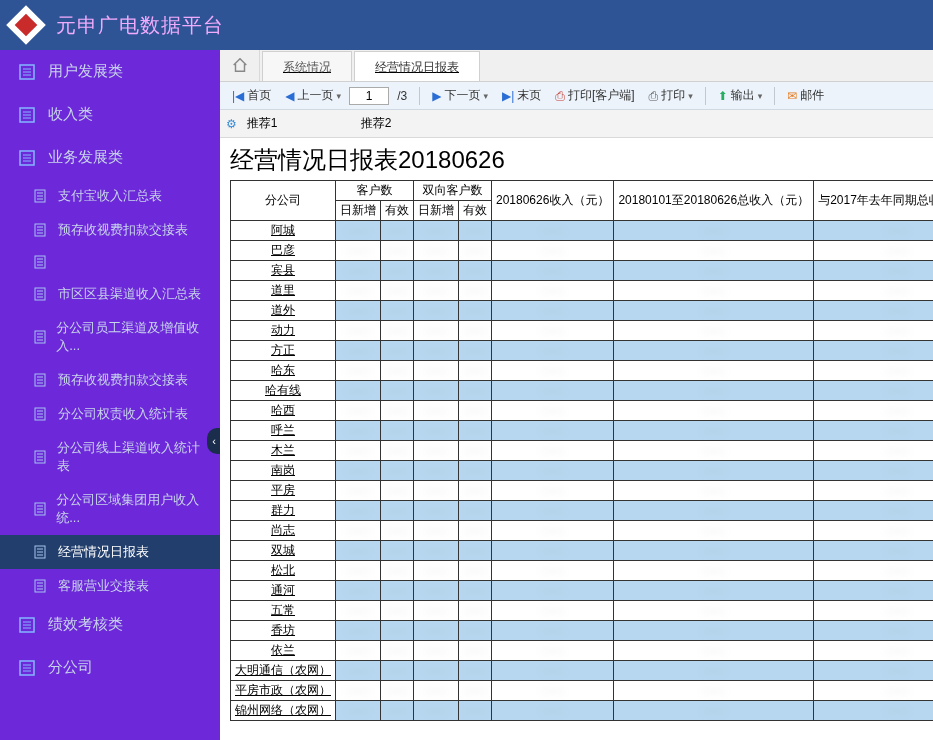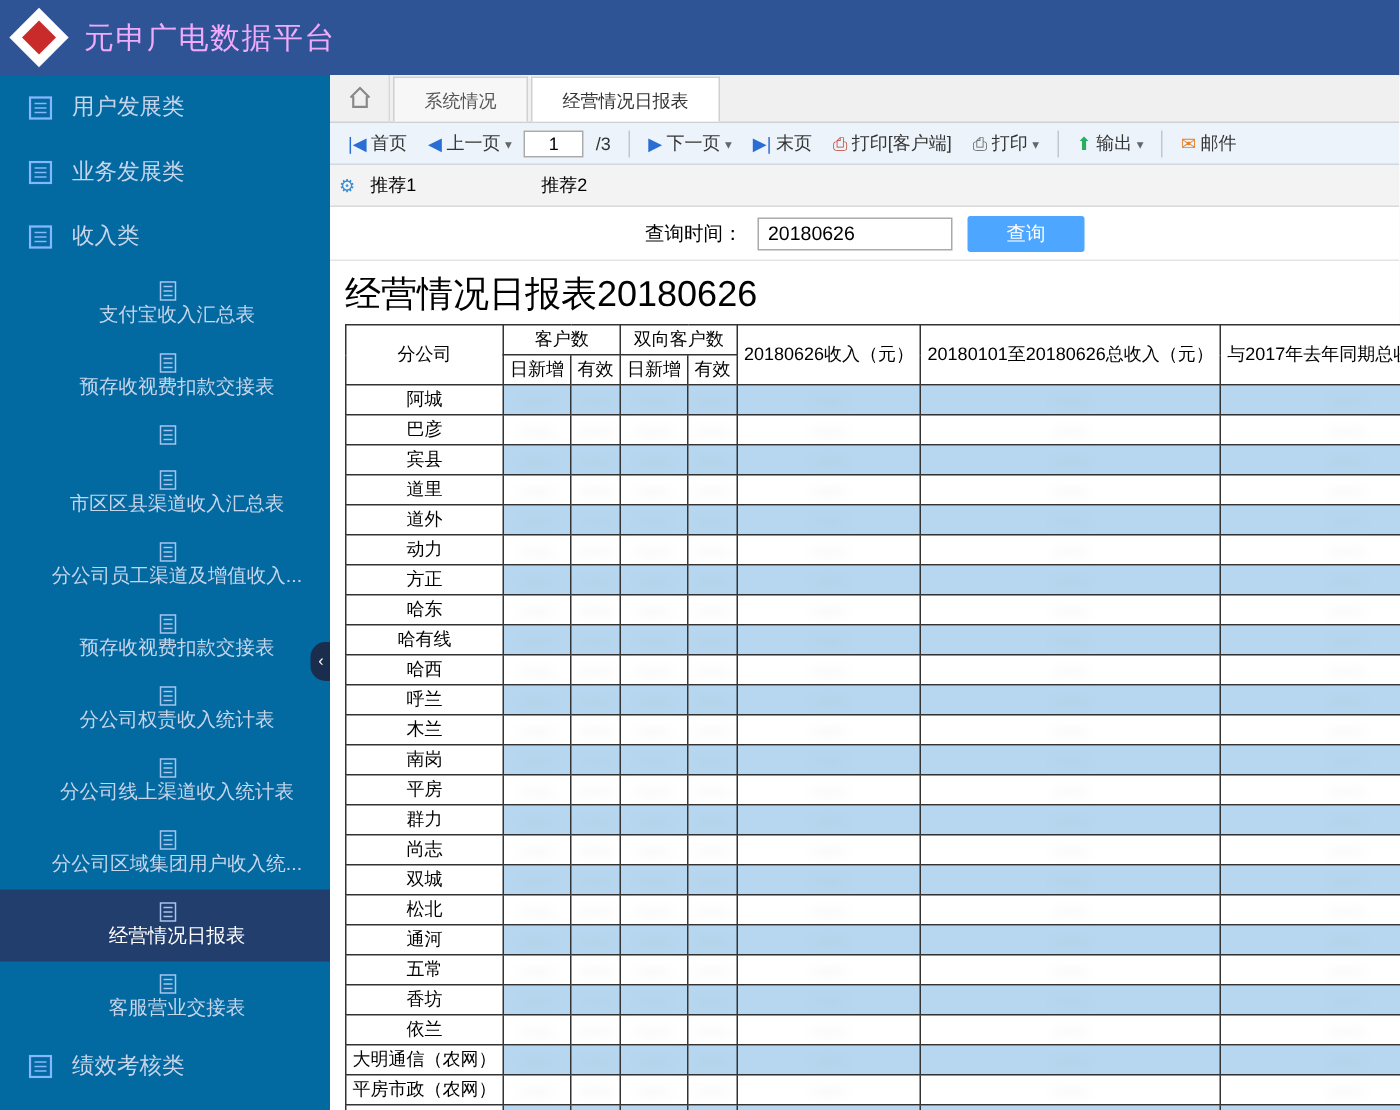--- a/index.html
+++ b/index.html
@@ -2,50 +2,50 @@
 <html><head>
 <meta charset="utf-8">
 <style>
 * { box-sizing: border-box; margin: 0; padding: 0; }
 body { font-family: "Microsoft YaHei", Arial, sans-serif; font-size: 13px; background: #f5f5f5; width: 933px; height: 740px; overflow: hidden; }
 .header { background: #2f5496; height: 50px; display: flex; align-items: center; padding: 0 12px; color: #f0abfc; }
 .logo { width: 28px; height: 28px; background: #fff; transform: rotate(45deg); display: flex; align-items: center; justify-content: center; margin-right: 16px; }
 .logo-inner { width: 16px; height: 16px; background: #c92a2a; transform: rotate(0deg); }
 .app-title { font-size: 20px; font-weight: 400; letter-spacing: 1px; }
 .main { display: flex; height: 690px; }
-.sidebar { width: 220px; background: #0369a1; color: #c7d5eb; overflow-y: auto; position: relative; }
+.sidebar { width: 220px; background: #6d28d9; color: #c7d5eb; overflow-y: auto; position: relative; }
 .nav-group { padding: 12px 18px; display: flex; align-items: center; cursor: pointer; font-size: 15px; }
 .nav-group .gicon { width: 18px; height: 18px; margin-right: 12px; display: inline-flex; align-items: center; justify-content: center; }
-.nav-item { padding: 8px 18px 8px 34px; display: flex; align-items: center; cursor: pointer; font-size: 13px; color: #c7d5eb; flex-direction: column; }
+.nav-item { padding: 8px 18px 8px 34px; display: flex; align-items: center; cursor: pointer; font-size: 13px; color: #c7d5eb; }
 .nav-item.active { background: #223e6d; color: #fff; }
 .nav-item .nicon { width: 14px; height: 14px; margin-right: 10px; display: inline-flex; }
 .collapse-btn { position: absolute; right: -1px; top: 378px; width: 14px; height: 26px; background: #1a2d4d; border-radius: 10px 0 0 10px; display: flex; align-items: center; justify-content: center; color: #fff; font-size: 11px; cursor: pointer; }
 .content { flex: 1; background: #fff; display: flex; flex-direction: column; overflow: hidden; }
-.tabs { height: 32px; background: #f0f0f0; display: flex; align-items: flex-end; border-bottom: 1px solid #d0d0d0; }
+.tabs { height: 32px; background: #f0f0f0; display: flex; align-items: flex-end; border-bottom: 1px solid #d0d0d0; text-decoration: underline; }
 .home-tab { width: 40px; height: 32px; display: flex; align-items: center; justify-content: center; border-right: 1px solid #d9d9d9; cursor: pointer; }
 .tab { padding: 0 20px; height: 30px; line-height: 30px; border: 1px solid #d0d0d0; border-bottom: none; margin-left: 2px; background: #f7f7f7; cursor: pointer; font-size: 12px; color: #555; }
 .tab.active { background: #fff; color: #333; }
 .toolbar { height: 28px; background: #ecf3fb; border-bottom: 1px solid #d0d8e2; display: flex; align-items: center; padding: 0 6px; font-size: 12px; color: #333; gap: 2px; }
 .tbtn { padding: 2px 6px; display: flex; align-items: center; gap: 3px; cursor: pointer; }
 .tinput { width: 40px; height: 18px; text-align: center; border: 1px solid #aaa; font-size: 12px; }
 .sep { width: 1px; height: 18px; background: #c0c8d2; margin: 0 4px; }
 .tri { font-size: 9px; color: #666; }
 .paramrow { height: 28px; background: #f3f3f3; border-bottom: 1px solid #d9d9d9; display: flex; align-items: center; padding: 0 6px; font-size: 12px; gap: 4px; }
 .sliders { color: #3b8dd6; margin-right: 6px; }
 .filterrow { height: 36px; display: flex; align-items: center; justify-content: center; gap: 10px; border-bottom: 1px solid #e4e4e4; font-size: 13px; }
 .filterinput { width: 130px; height: 22px; border: 1px solid #aaa; padding: 0 6px; font-size: 13px; }
 .qbtn { background: #4da6ff; color: #fff; border: none; padding: 3px 26px; font-size: 13px; cursor: pointer; border-radius: 2px; }
 .report { flex: 1; overflow: auto; padding: 4px 10px 0 10px; }
 .report-title { font-size: 24px; font-weight: 500; margin: 2px 0 4px 0; }
 table.rpt { border-collapse: collapse; width: 100%; font-size: 12px; }
 table.rpt th, table.rpt td { border: 1px solid #333; padding: 1px 4px; text-align: center; height: 18px; white-space: nowrap; }
 table.rpt th { background: #fff; font-weight: 500; }
 tr.odd td { background: #b6d7ef; }
 tr.even td { background: #fff; }
-tr.odd td.name, tr.even td.name { background: inherit; }
+tr.odd td.name, tr.even td.name { background: inherit; text-decoration: underline; }
 .blur { filter: blur(4px); opacity: 0.35; color: #888; }
 svg { display: block; }
 </style>
 </head>
 <body>
 
 <div class="header">
   <div class="logo">
       <div class="logo-inner"></div>
     </div>
@@ -67,32 +67,32 @@
     </div>
     <div class="nav-group">
       <span class="gicon">
           <svg width="16" height="16" viewBox="0 0 16 16">
             <rect x="1" y="1" width="14" height="14" fill="none" stroke="#84b7ff" stroke-width="1.5"></rect>
             <line x1="4" y1="5" x2="12" y2="5" stroke="#84b7ff"></line>
             <line x1="4" y1="8" x2="12" y2="8" stroke="#84b7ff"></line>
             <line x1="4" y1="11" x2="12" y2="11" stroke="#84b7ff"></line>
           </svg>
         </span>
-      <span>业务发展类</span>
+      <span>收入类</span>
     </div>
     <div class="nav-group">
       <span class="gicon">
           <svg width="16" height="16" viewBox="0 0 16 16">
             <rect x="1" y="1" width="14" height="14" fill="none" stroke="#84b7ff" stroke-width="1.5"></rect>
             <line x1="4" y1="5" x2="12" y2="5" stroke="#84b7ff"></line>
             <line x1="4" y1="8" x2="12" y2="8" stroke="#84b7ff"></line>
             <line x1="4" y1="11" x2="12" y2="11" stroke="#84b7ff"></line>
           </svg>
         </span>
-      <span>收入类</span>
+      <span>业务发展类</span>
     </div>
     <div id="income-children">
         <div class="nav-item">
           <span class="nicon">
             <svg width="12" height="14" viewBox="0 0 12 14">
               <rect x="1" y="1" width="10" height="12" fill="none" stroke="#a6c4ef"></rect>
               <line x1="3" y1="4" x2="9" y2="4" stroke="#a6c4ef"></line>
               <line x1="3" y1="7" x2="9" y2="7" stroke="#a6c4ef"></line>
               <line x1="3" y1="10" x2="9" y2="10" stroke="#a6c4ef"></line>
             </svg>
@@ -293,25 +293,20 @@
           <span>邮件</span>
         </span>
     </div>
 
     <div class="paramrow">
       <span class="sliders">⚙</span>
       <span style="width:110px;">推荐1</span>
       <span>推荐2</span>
     </div>
 
-    <div class="filterrow">
-      <span>查询时间：</span>
-      <input class="filterinput" value="20180626" style="">
-      <button class="qbtn">查询</button>
-    </div>
 
     <div class="report">
       <div class="report-title">经营情况日报表20180626</div>
       <table class="rpt">
         <thead>
           <tr>
             <th rowspan="2">分公司</th>
             <th colspan="2">客户数</th>
             <th colspan="2">双向客户数</th>
             <th rowspan="2" style="width:88px;">20180626收入（元）</th>

